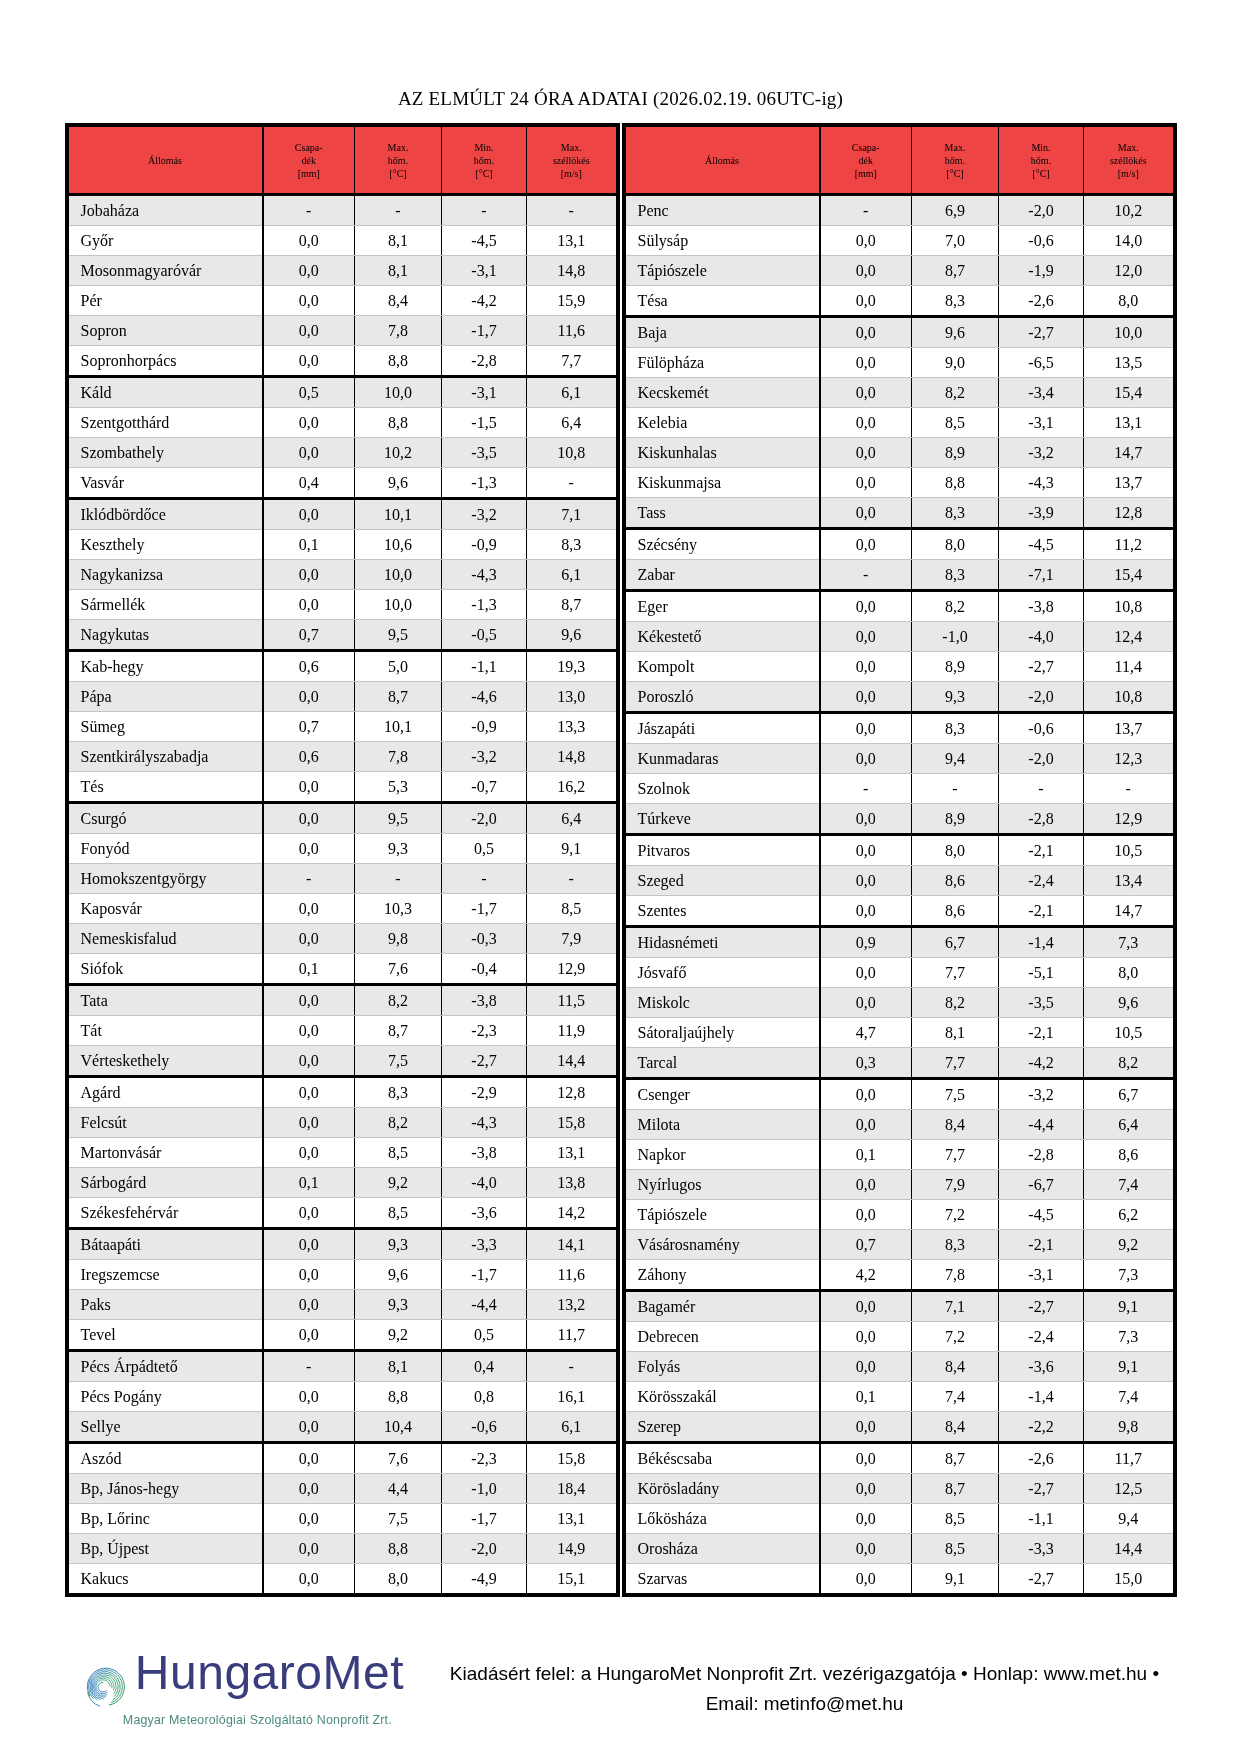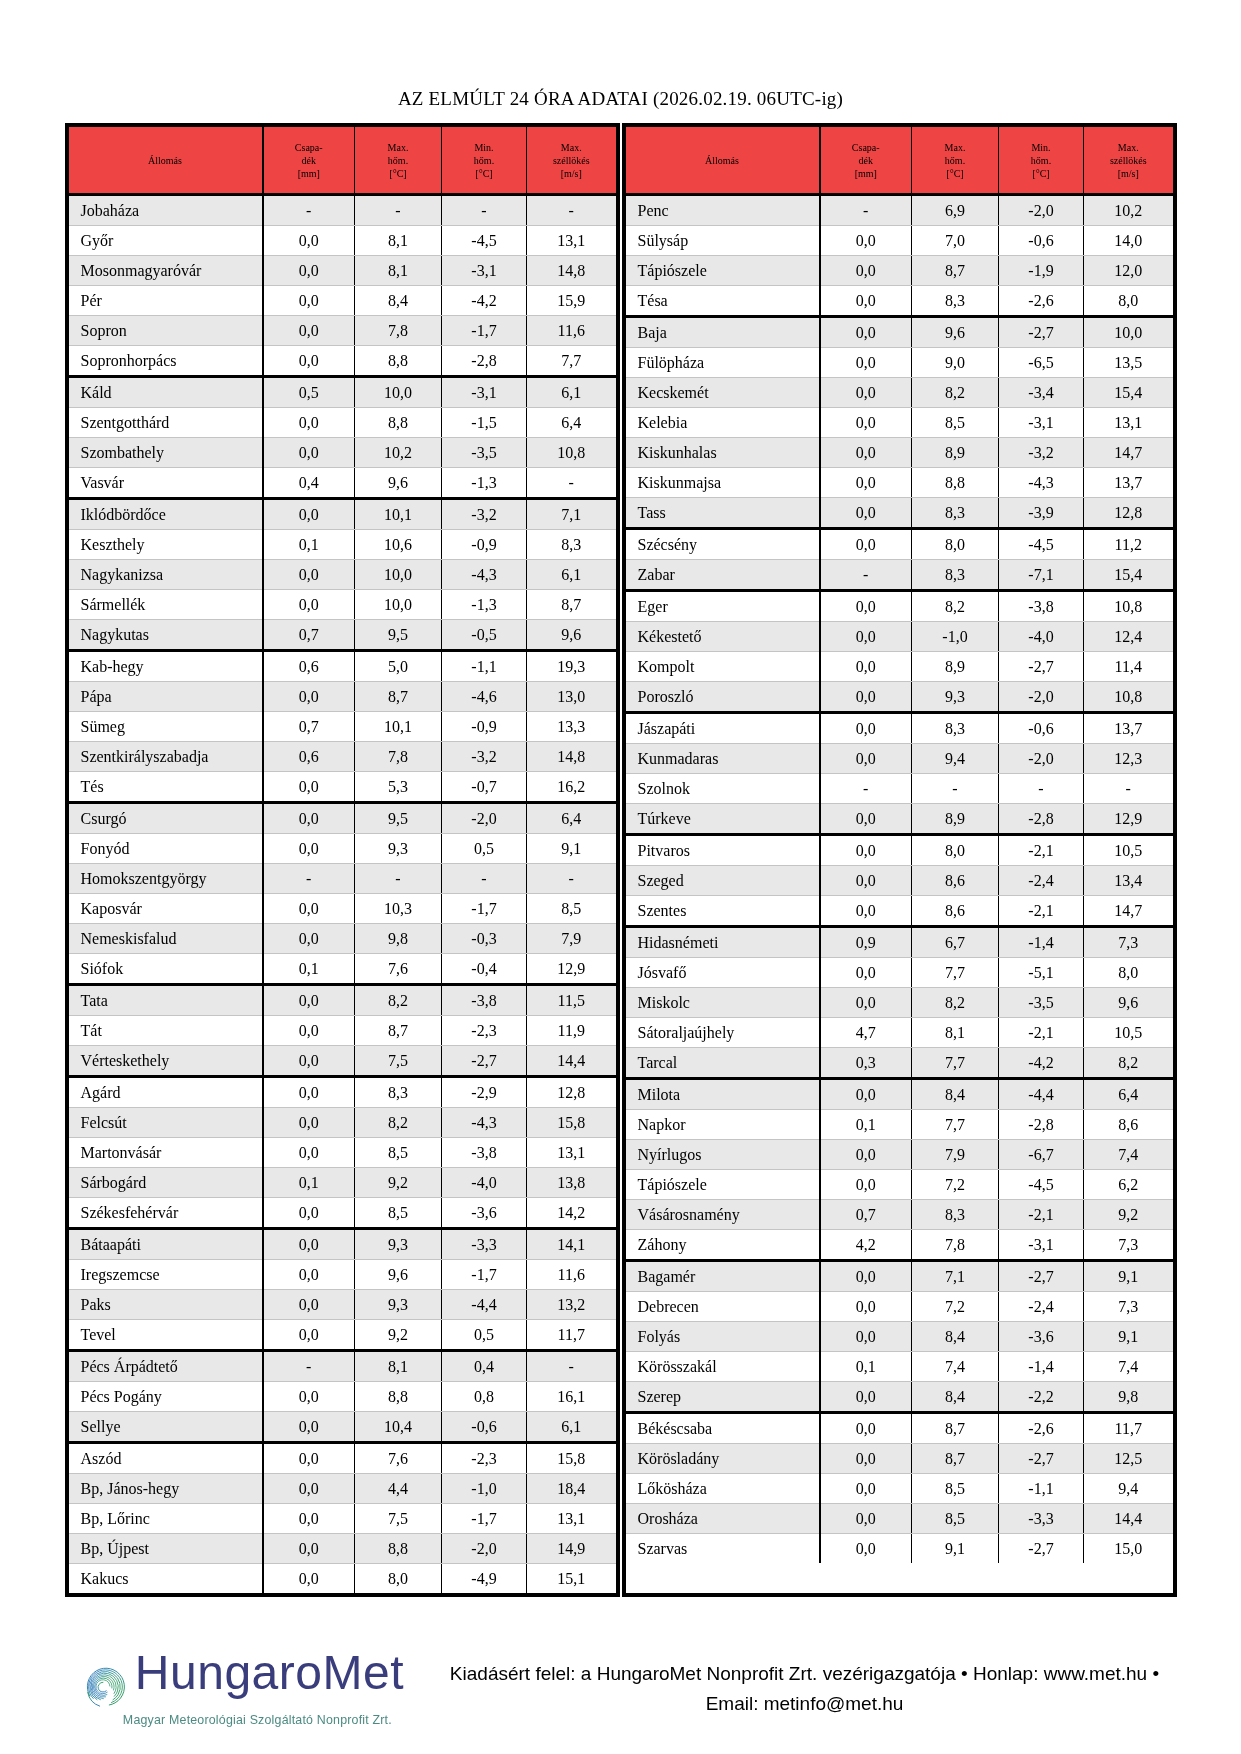--- a/index.html
+++ b/index.html
@@ -596,20 +596,27 @@
               <td class="num c3">-2,1</td>
               <td class="num c4">10,5</td>
             </tr>
             <tr class="shaded group-end">
               <td class="station c0">Tarcal</td>
               <td class="num c1">0,3</td>
               <td class="num c2">7,7</td>
               <td class="num c3">-4,2</td>
               <td class="num c4">8,2</td>
             </tr>
+            <tr>
+              <td class="station c0">Csenger</td>
+              <td class="num c1">0,0</td>
+              <td class="num c2">7,5</td>
+              <td class="num c3">-3,2</td>
+              <td class="num c4">6,7</td>
+            </tr>
             <tr class="shaded">
               <td class="station c0">Milota</td>
               <td class="num c1">0,0</td>
               <td class="num c2">8,4</td>
               <td class="num c3">-4,4</td>
               <td class="num c4">6,4</td>
             </tr>
             <tr>
               <td class="station c0">Napkor</td>
               <td class="num c1">0,1</td>

